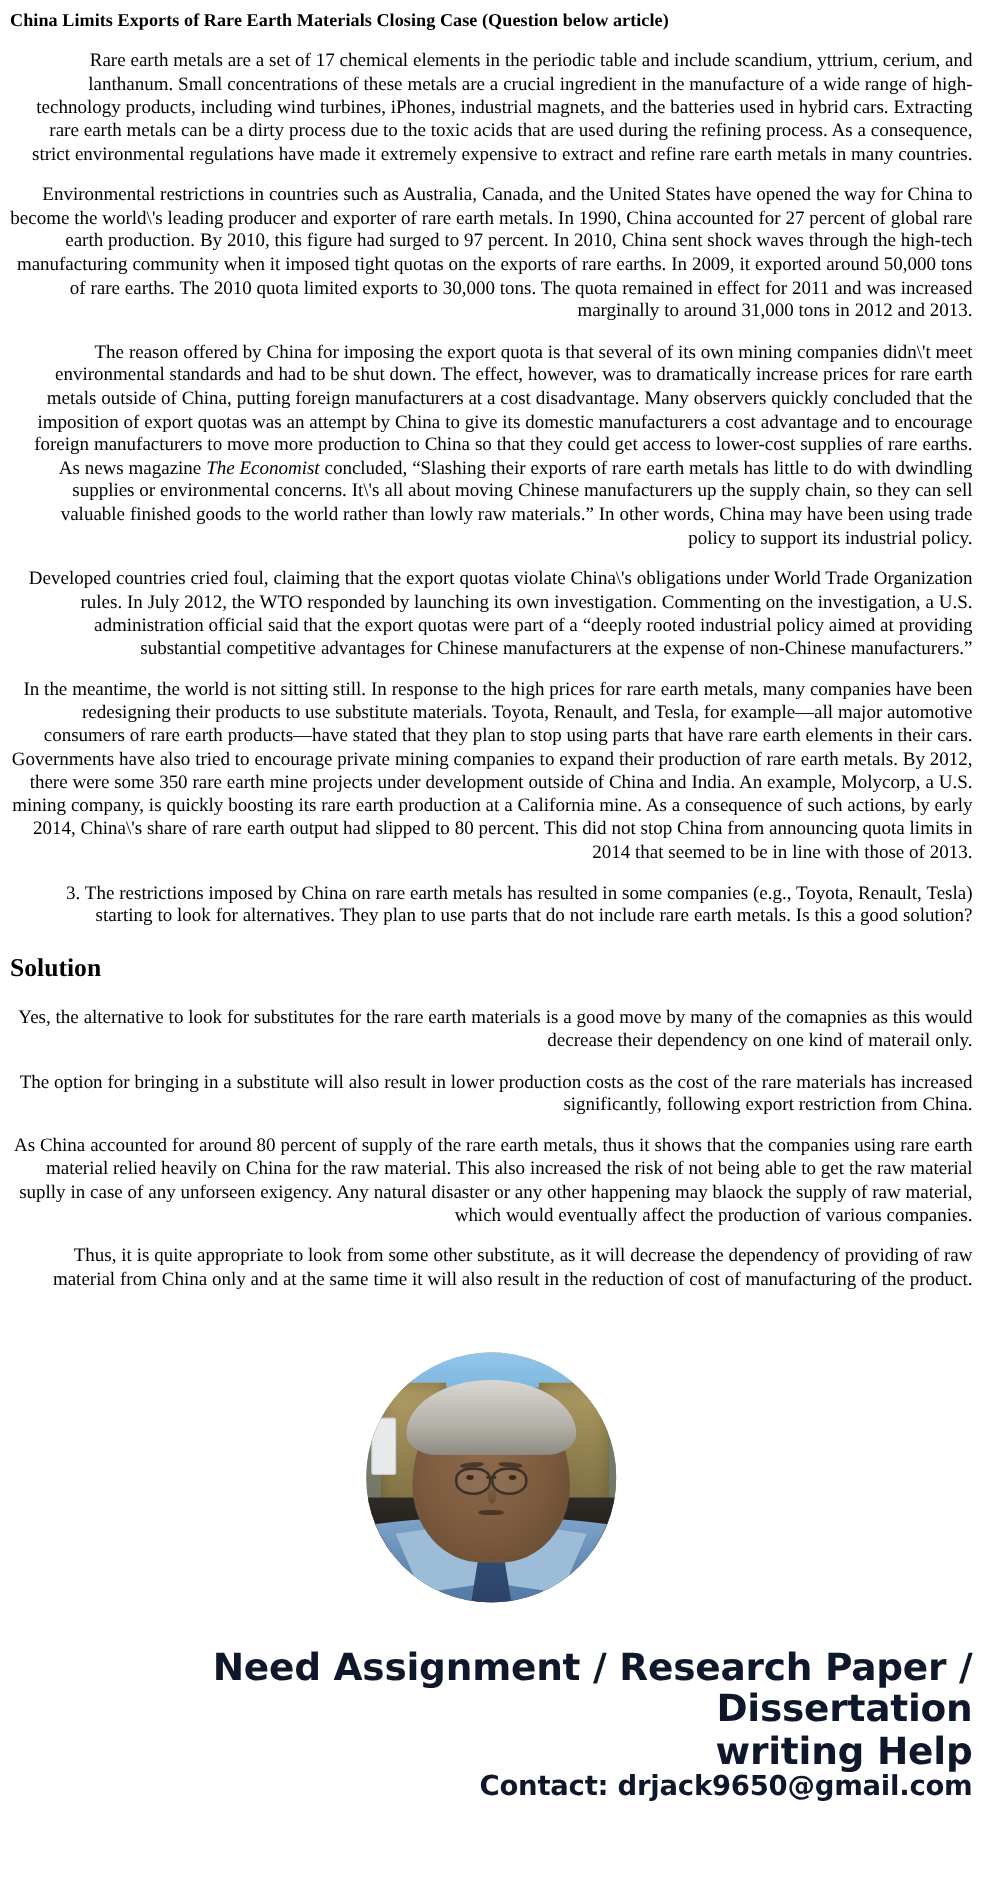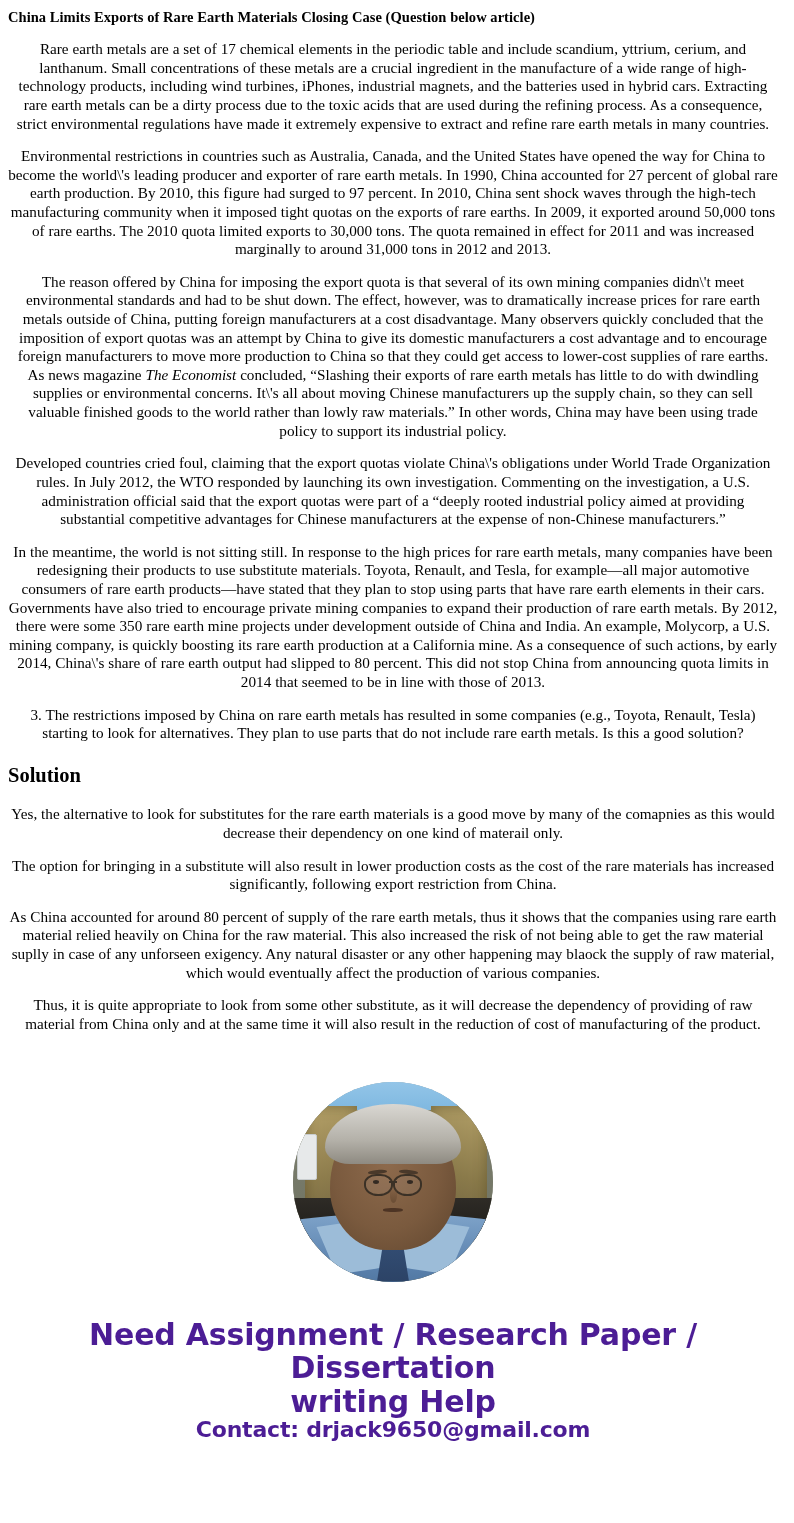--- a/index.html
+++ b/index.html
@@ -26,21 +26,21 @@
     font-size: 14.5px;
     font-weight: bold;
     line-height: 1.25;
     margin: 0 0 14px 0;
     letter-spacing: 0.05px;
   }
   p.para {
     font-size: 15.2px;
     line-height: 1.225;
     margin: 0 0 14px 0;
-    text-align: center;
+    text-align: right;
     word-spacing: 0.1px;
   }
   p.para em {
     font-style: italic;
   }
   .q-head {
     font-size: 14.5px;
     font-weight: bold;
     line-height: 1.25;
     margin: 0 0 14px 0;
@@ -221,24 +221,24 @@
     transform: translateX(-50%);
     width: 16%;
     height: 3%;
     background: #4d3424;
     border-radius: 40%;
   }
 
   
   .promo {
     margin-top: 36px;
-    text-align: center;
+    text-align: right;
     font-family: "DejaVu Sans", "Liberation Sans", sans-serif;
     font-weight: bold;
-    color: #4c1d95;
+    color: #0f172a;
     line-height: 1.12;
   }
   .promo .l1 { font-size: 30px; letter-spacing: -0.2px; }
   .promo .l2 { font-size: 30px; letter-spacing: -0.2px; }
   .promo .l3 { font-size: 22px; letter-spacing: -0.2px; }
 </style>
 </head>
 <body>
 
 <div class="page">

